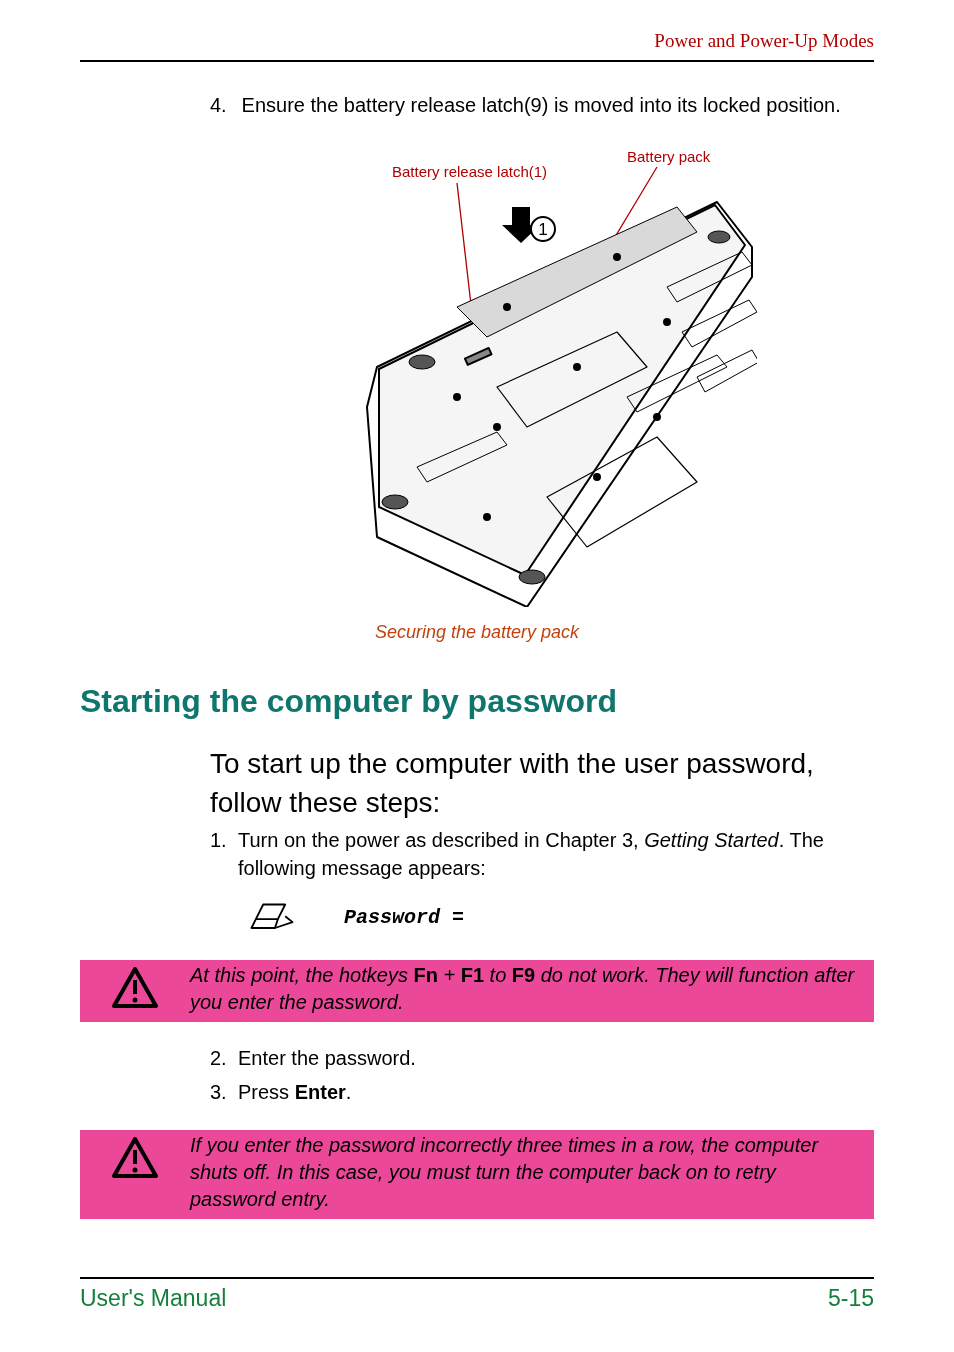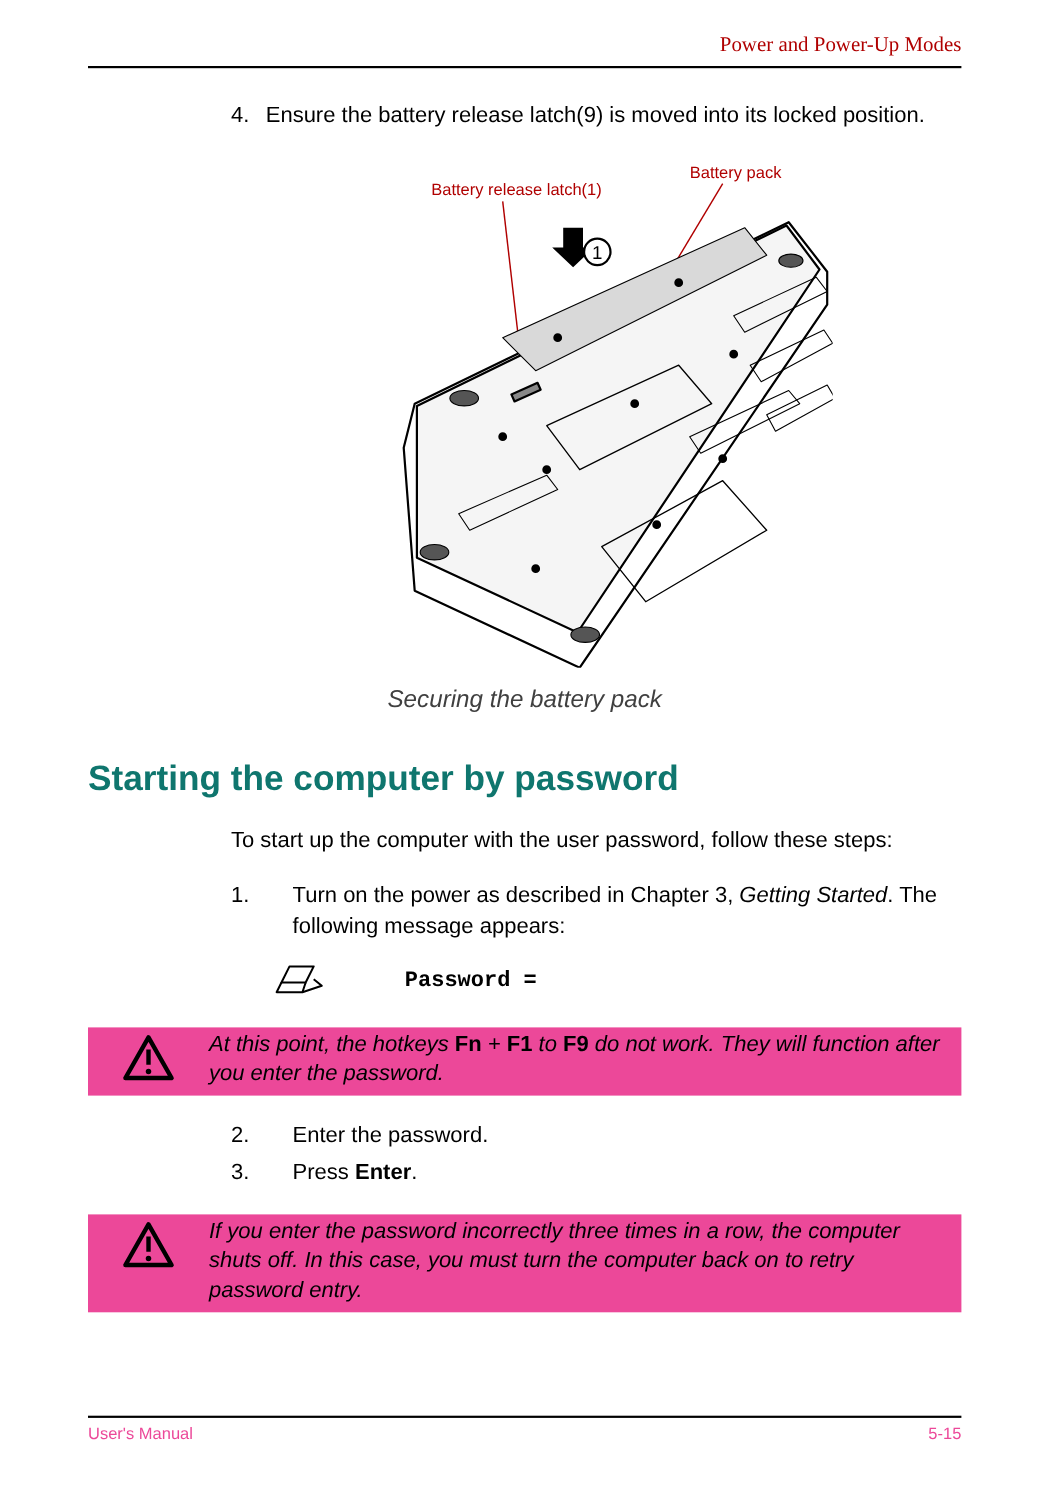--- a/index.html
+++ b/index.html
@@ -35,55 +35,56 @@
     margin-bottom: 18px;
     font-size: 20px;
     line-height: 1.35;
   }
   .step-n { display: inline-block; width: 26px; }
   .figure-wrap {
     text-align: center;
     margin: 0 auto;
   }
   .fig-caption {
-    color: #404040;
+    color: #c2410c;
     font-style: italic;
-    font-size: 22px;
+    font-size: 18px;
     text-align: center;
     margin: 10px 0 30px 0;
   }
   h1.red-h {
     color: #0f766e;
     font-family: Arial, Helvetica, sans-serif;
     font-weight: 900;
     font-size: 32px;
     margin: 10px 0 24px 0;
   }
   .body-text {
     margin-left: 130px;
-    font-size: 20px;
+    font-size: 28px;
     line-height: 1.4;
-    margin-bottom: 22px;
+    margin-bottom: 4px;
   }
   .ol-item {
     margin-left: 130px;
     font-size: 20px;
     line-height: 1.4;
     display: flex;
     margin-bottom: 6px;
   }
   .ol-item .num { width: 28px; flex: 0 0 28px; }
-  .ol-item .txt { flex: 1; margin-left: 28px; }
+  .ol-item .txt { flex: 1; }
   .pw-row {
     display: flex;
     align-items: center;
     margin-left: 170px;
     margin-top: 12px;
     margin-bottom: 18px;
-    gap: 74px;
+    gap: 50px;
+    font-style: italic;
   }
   .laptop-icon { width: 44px; height: 34px; }
   .mono { font-family: "Courier New", monospace; font-weight: bold; font-size: 20px; }
   .note-box {
     display: flex;
     align-items: flex-start;
     background: #ec4899;
     margin: 8px 0;
     padding: 2px 0 6px 0;
   }
@@ -98,22 +99,22 @@
   .note-text b { font-style: normal; }
   .spacer { flex: 1; }
   .hr-bot {
     border: none;
     border-top: 2px solid #000;
     margin-top: 30px;
   }
   .footer {
     display: flex;
     justify-content: space-between;
-    color: #ec4899;
-    font-size: 15px;
+    color: #15803d;
+    font-size: 23px;
     padding-top: 6px;
   }
   .diagram-label {
     fill: #b00000;
     font-family: Arial, Helvetica, sans-serif;
     font-size: 15px;
   }
 </style>
 </head>
 <body>

